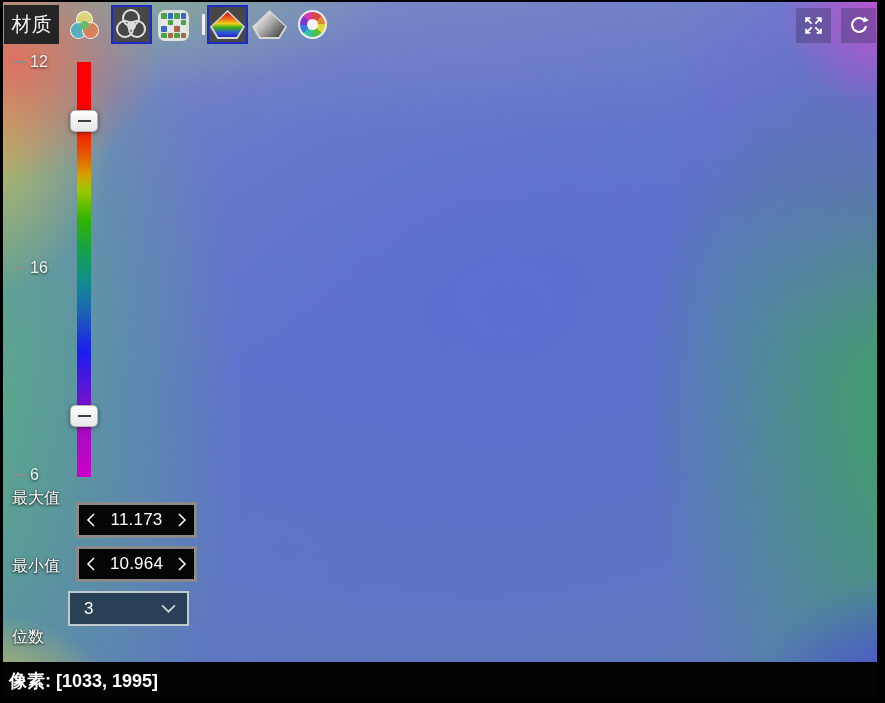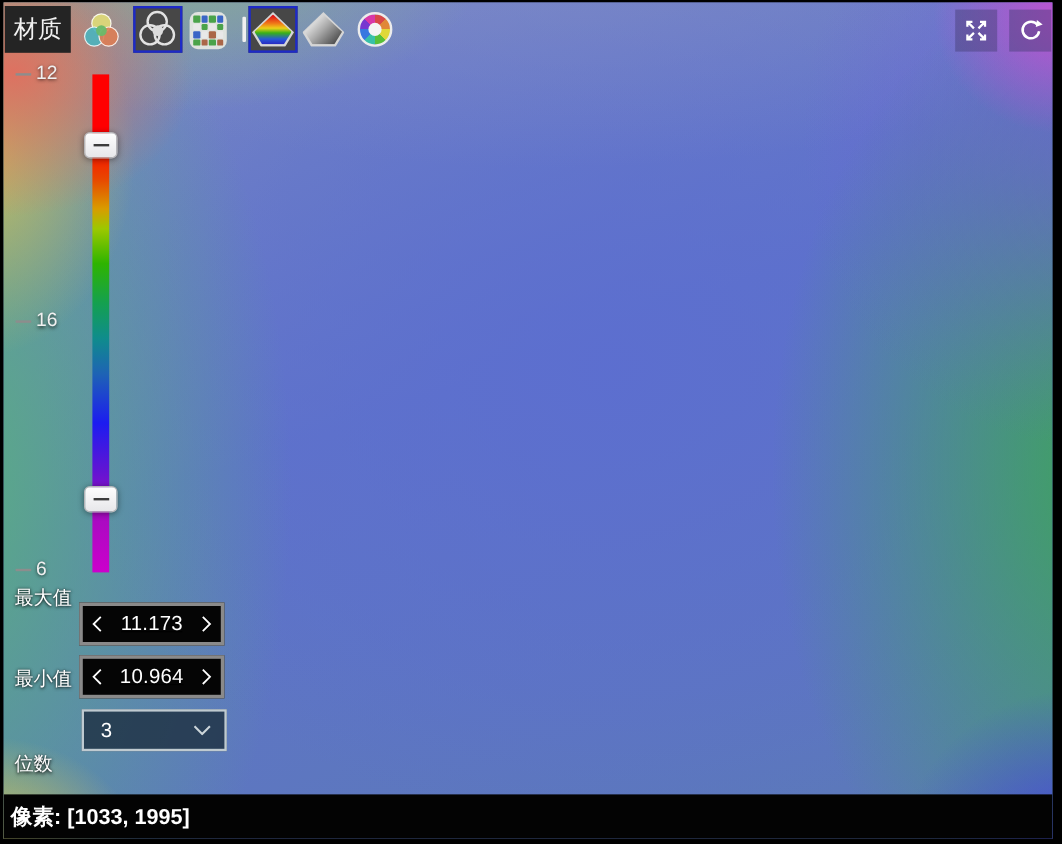--- a/index.html
+++ b/index.html
@@ -92,21 +92,21 @@
   .cb-handle.h-top { top:108px; } .cb-handle.h-bottom { top:403px; }
   .cb-tick { position:absolute; left:10px; display:flex; align-items:center; }
   .cb-tick .dash { width:13px; height:2px; background:#8d8d8d; margin-right:4px; }
   .cb-tick .lbl { color:#f0f0f0; font-size:16px; text-shadow:0 1px 3px rgba(0,0,0,0.7); }
   .cb-tick.t0 { top:51px; } .cb-tick.t1 { top:257px; } .cb-tick.t2 { top:464px; }
 
   
   .ctl-label { position:absolute; left:9px; color:#fff; font-size:16px; text-shadow:0 1px 3px rgba(0,0,0,0.8),0 0 2px rgba(0,0,0,0.6); }
   .lbl-max { top:486px; } .lbl-min { top:554px; } .lbl-dig { top:625px; }
   .stepper {
-    position:absolute; left:63px; width:121px; height:36px;
+    position:absolute; left:73px; width:121px; height:36px;
     background:#050505; border:3px solid #8a8a8a;
     display:flex; align-items:center; justify-content:space-between; padding:0 7px;text-decoration:underline;
   }
   .stp-max { top:500px; } .stp-min { top:544px; }
   .stepper .val { color:#fff; font-size:17px; letter-spacing:0.2px; white-space:nowrap; overflow:hidden; max-width:74px; }
   .stepper .arrow { width:10px; height:16px; flex:0 0 auto; cursor:pointer; }
   .dropdown {
     position:absolute; left:65px; top:589px; width:121px; height:35px;
     background:rgba(32,52,70,0.85); border:2px solid #bfcad0;
     display:flex; align-items:center; justify-content:space-between; padding:0 11px 0 14px;

